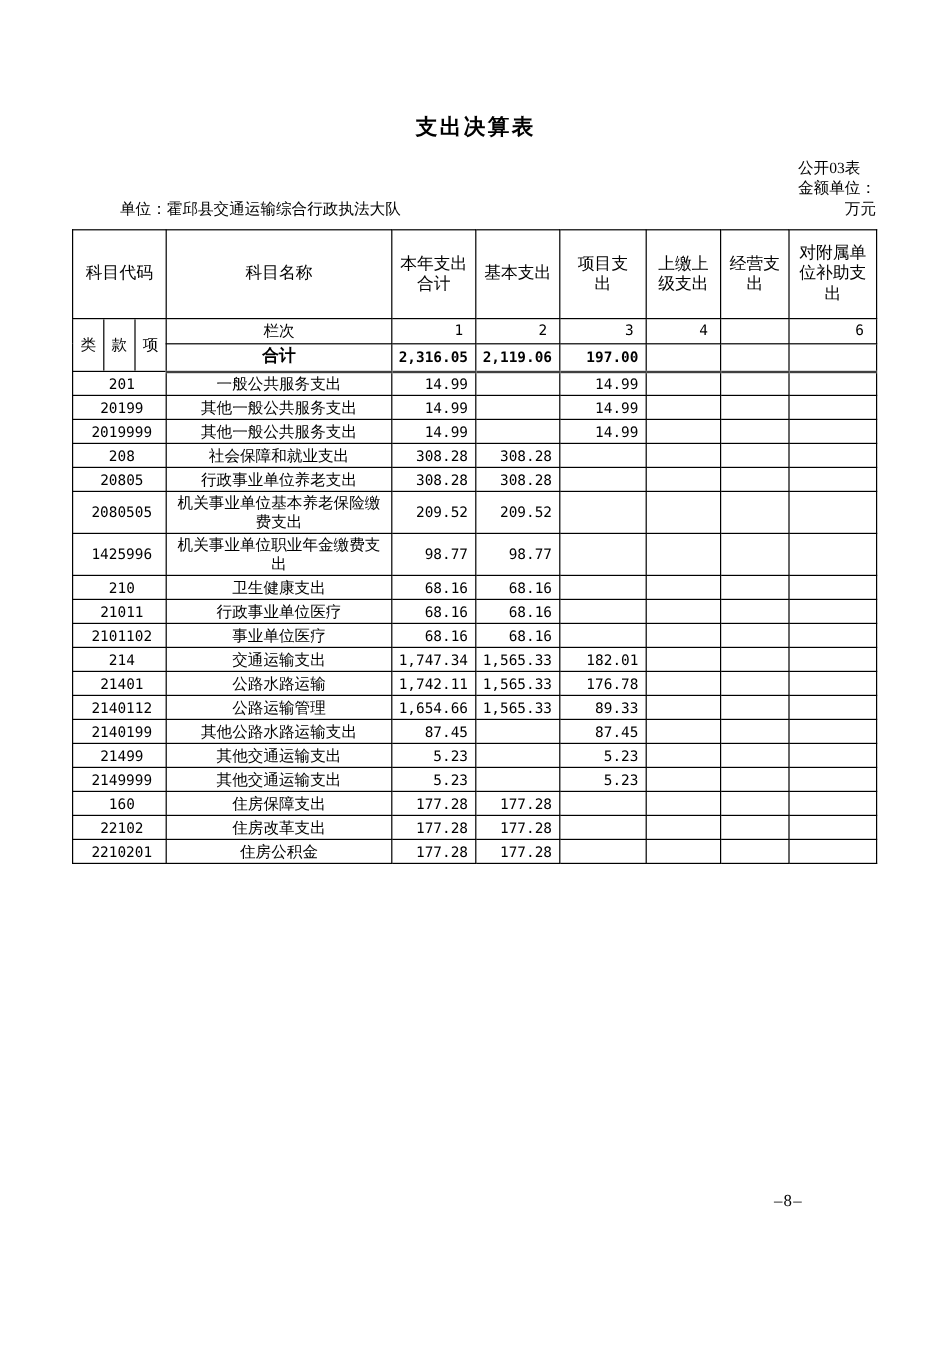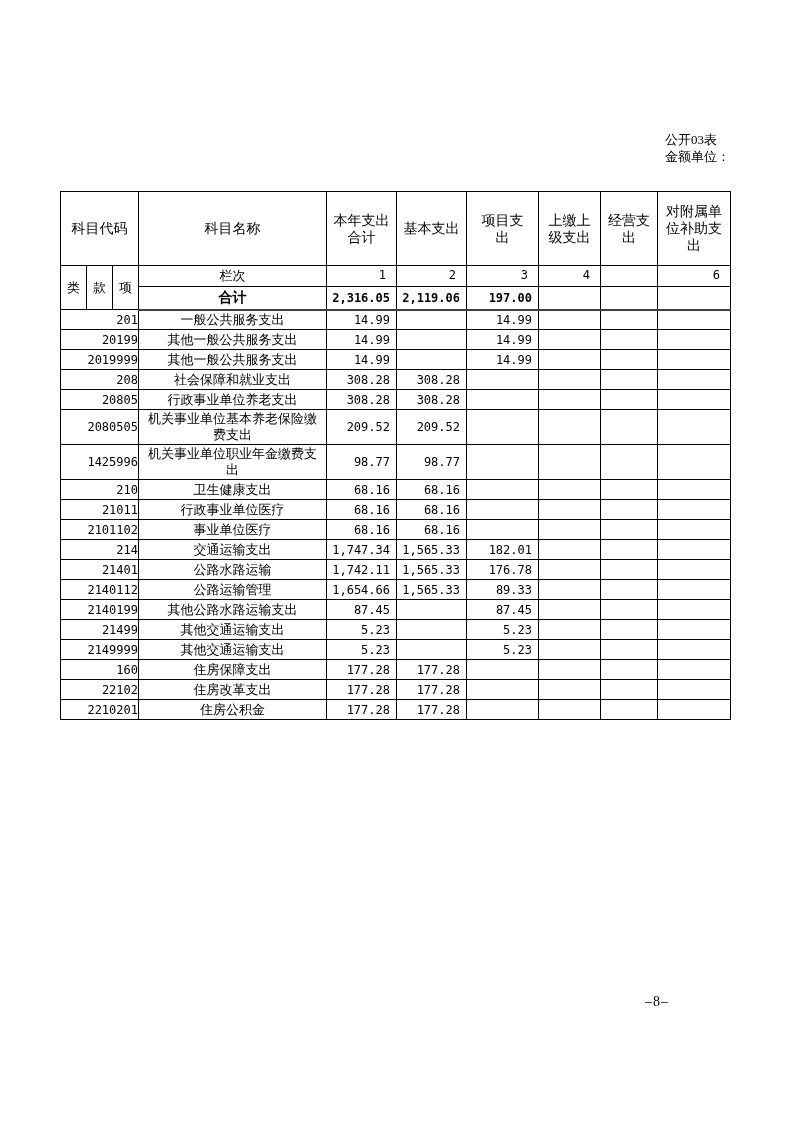--- a/index.html
+++ b/index.html
@@ -40,37 +40,42 @@
   tr.total th, tr.total td { height: 22px; border-bottom: 2px solid #404040; }
   tr.total th { font-weight: bold; font-size: 14px; }
   td.num { text-align: right; padding-right: 6px; font-family: "DejaVu Sans Mono", monospace; font-size: 12px; }
   tr.total td.num { font-weight: bold; }
   .ckx-cell { padding: 0; }
   .ckx { display: flex; width: 100%; height: 100%; min-height: 43px; align-items: stretch; }
   .ckx span { flex: 1; display: flex; align-items: center; justify-content: center; font-size: 13px; }
   .ckx span + span { border-left: 1px solid #000; }
 
   tbody td { height: 20px; font-size: 13px; line-height: 16px; padding-top: 1px; padding-bottom: 1px; }
-  tbody td.code { font-family: "DejaVu Sans Mono", monospace; font-size: 12px; text-align: right; padding-left: 4px; margin-left: 19px; }
+  tbody td.code { font-family: "DejaVu Sans Mono", monospace; font-size: 12px; text-align: center; padding-left: 4px; margin-left: 19px; }
   tbody td.name { text-align: center; padding-left: 4px; padding-right: 4px; }
 
   .note { position: absolute; top: 726px; left: 62px; font-size: 13px; }
   .pagenum { position: absolute; top: 994px; left: 645px; font-size: 14px; letter-spacing: 1px; }
 </style>
 </head>
 <body>
 
 <div class="sheet">
 
+  <div class="title">支出决算表</div>
 
   <div class="meta">
     <div>公开03表</div>
     <div>金额单位：</div>
   </div>
 
+  <div class="org-line">
+    <span>单位：霍邱县交通运输综合行政执法大队</span>
+    <span>万元</span>
+  </div>
 
   <div class="table-wrap">
     <table class="acct">
       <colgroup>
         <col style="width:78px">
           <col style="width:188px">
           <col style="width:70px">
           <col style="width:70px">
         <col style="width:72px">
           <col style="width:62px">

